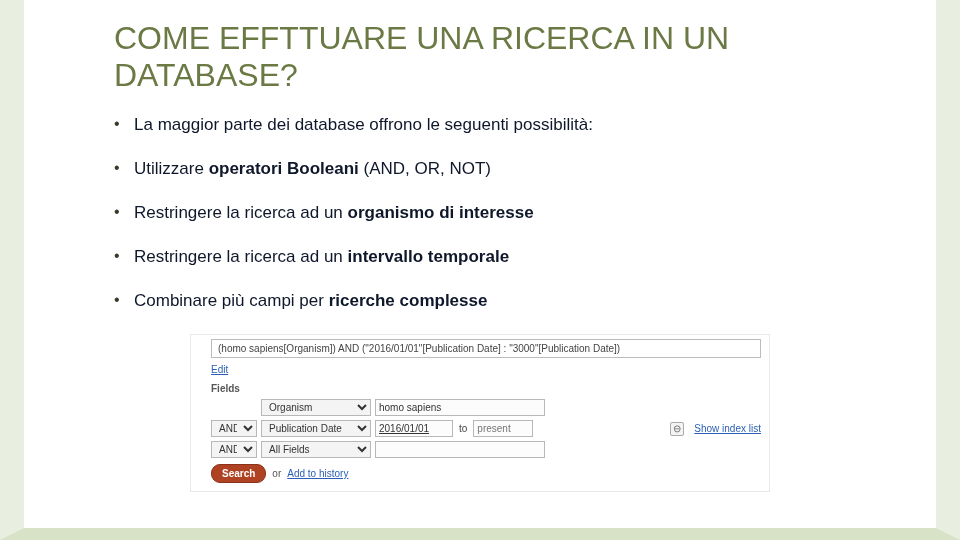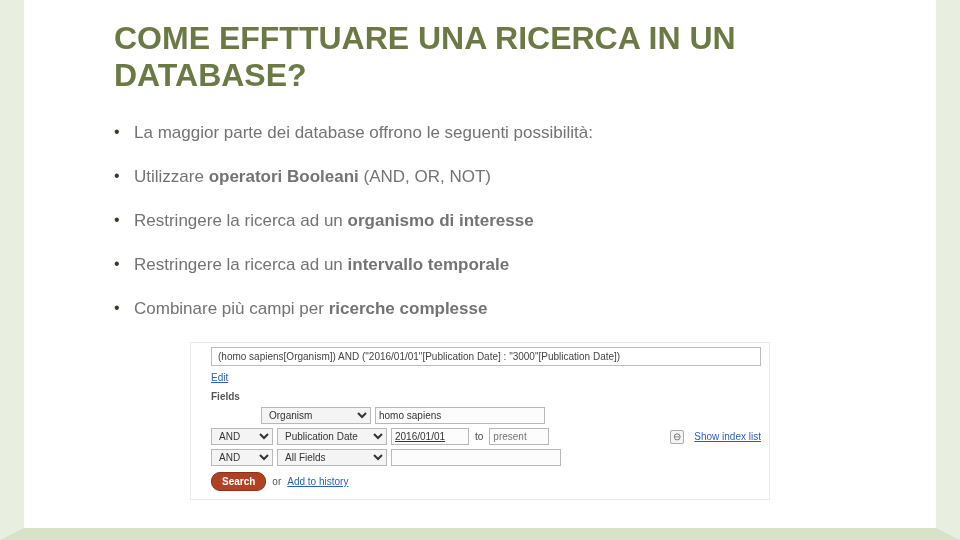--- a/index.html
+++ b/index.html
@@ -15,35 +15,35 @@
     background: #ffffff;
     border-left: 24px solid #e9efe0;
     border-right: 24px solid #e9efe0;
     border-bottom: 12px solid #d7e2c6;
   }
   .content {
     padding: 20px 90px 0 90px;
   }
   h1 {
     font-family: Arial, sans-serif;
-    font-weight: 700;
+    font-weight: 400;
     font-size: 32px;
     color: #6b7a45;
     line-height: 1.15;
-    margin-bottom: 28px;
+    margin-bottom: 20px;
   }
   ul.bullets {
     list-style: none;
     padding: 0;
   }
   ul.bullets li {
     position: relative;
     padding-left: 20px;
     font-size: 17px;
-    color: #737373;
+    color: #0f172a;
     margin-bottom: 22px;
     line-height: 1.3;
   }
   ul.bullets li::before {
     content: "•";
     position: absolute;
     left: 0; top: 0;
     color: #3a3a2a;
     font-size: 16px;
   }
@@ -89,21 +89,21 @@
   .shot select, .shot input[type=text] {
     border: 1px solid #b8b8b8;
     background: #fcfcfc;
     font-size: 10px;
     color: #333;
     padding: 1px 3px;
     height: 17px;
     font-family: Arial, sans-serif;
   }
   .shot select { background: #f4f4f4; }
-  .sel-op   { width: 62px; }
+  .sel-op   { width: 46px; }
   .sel-field{ width: 110px; }
   .inp-term { width: 170px; }
   .inp-date { width: 78px; text-decoration: underline; }
   .inp-pres { width: 60px; color:#999; }
   .to-lbl { font-size: 10px; color:#444; padding: 0 2px; }
   .minus {
     display:inline-flex; align-items:center; justify-content:center;
     width:14px; height:14px;
     border:1px solid #aaa; border-radius:2px;
     background:#f4f4f4; color:#666;

